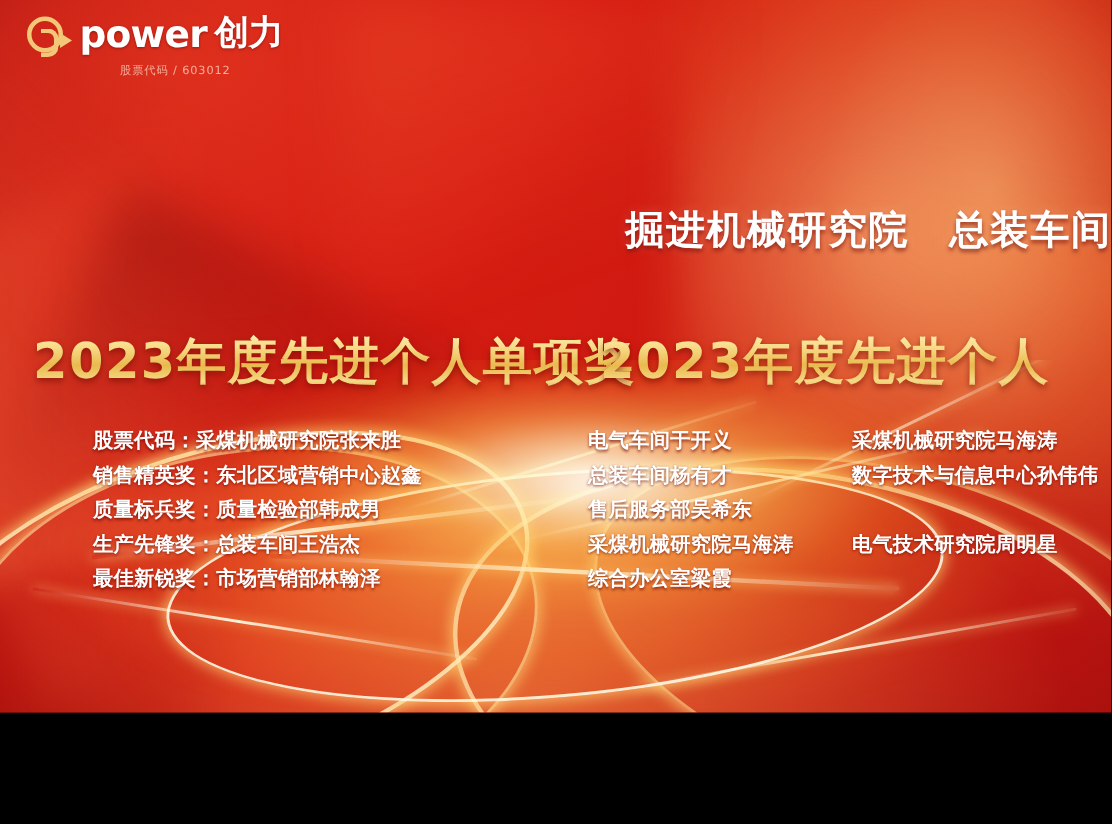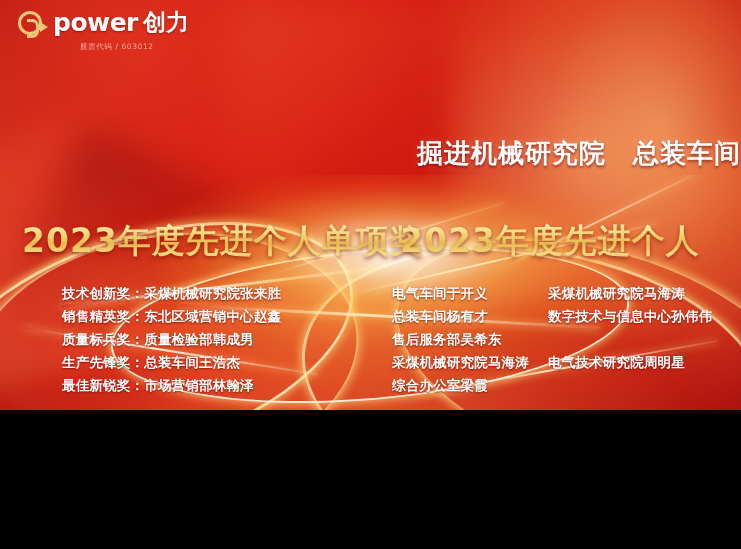--- a/index.html
+++ b/index.html
@@ -1,21 +1,21 @@
 <!DOCTYPE html>
 <html lang="zh"><head>
 <meta charset="utf-8">
 <title>2023年度先进集体</title>
 <style>
   * { margin:0; padding:0; box-sizing:border-box; }
   html,body { width:741px; height:549px; overflow:hidden; background:#000; }
 
   #poster{
     position:relative;
-    width:741px; height:410px;
+    width:741px; height:475px;
     font-family:"DejaVu Sans","Liberation Sans",sans-serif;
     overflow:hidden;
     background:
       radial-gradient(ellipse 300px 420px at 660px 130px, rgba(255,200,120,.55) 0%, rgba(255,150,60,.22) 38%, rgba(200,30,20,0) 72%),
       radial-gradient(ellipse 420px 300px at 120px 40px, rgba(255,90,50,.35) 0%, rgba(190,20,18,0) 70%),
       radial-gradient(ellipse 520px 280px at 350px 470px, rgba(255,190,90,.45) 0%, rgba(210,60,25,0) 70%),
       linear-gradient(118deg, #bb1410 0%, #cf1a12 18%, #d61c12 38%, #cf1a11 58%, #c51710 76%, #b81310 100%);
   }
 
   
@@ -180,21 +180,21 @@
   .col-left .row{
     color:#ffffff; font-size:13.5px; font-weight:bold;
     white-space:nowrap; letter-spacing:.2px;
     text-shadow:0 1px 2px rgba(110,8,0,.75);
   }
   .col-right{
     position:absolute; left:392px; top:285px;
     display:flex; flex-direction:column; gap:5px;
   }
   .col-right .row{
-    display:flex; gap:8px;
+    display:flex; gap:28px;
     color:#ffffff; font-size:13.5px; font-weight:bold;
     white-space:nowrap; letter-spacing:.2px;
     text-shadow:0 1px 2px rgba(110,8,0,.75);
   }
   .col-right .c1{ width:148px; }
   .col-right .c2{ }
 </style>
 </head>
 <body>
 
@@ -234,21 +234,21 @@
       <span class="logo-cn">创力</span>
     </div>
     <div class="logo-sub">股票代码 / 603012</div>
   </div>
 
   <div class="subtitle">掘进机械研究院　总装车间</div>
   <div class="h-left gold">2023年度先进个人单项奖</div>
   <div class="h-right gold">2023年度先进个人</div>
 
   <div class="col-left">
-    <div class="row">技术创新奖：采煤机械研究院张来胜</div>
+    <div class="row">股票代码：采煤机械研究院张来胜</div>
     <div class="row">销售精英奖：东北区域营销中心赵鑫</div>
     <div class="row">质量标兵奖：质量检验部韩成男</div>
     <div class="row">生产先锋奖：总装车间王浩杰</div>
     <div class="row">最佳新锐奖：市场营销部林翰泽</div>
   </div>
 
   <div class="col-right">
     <div class="row">
       <span class="c1">电气车间于开义</span>
       <span class="c2">采煤机械研究院马海涛</span>

